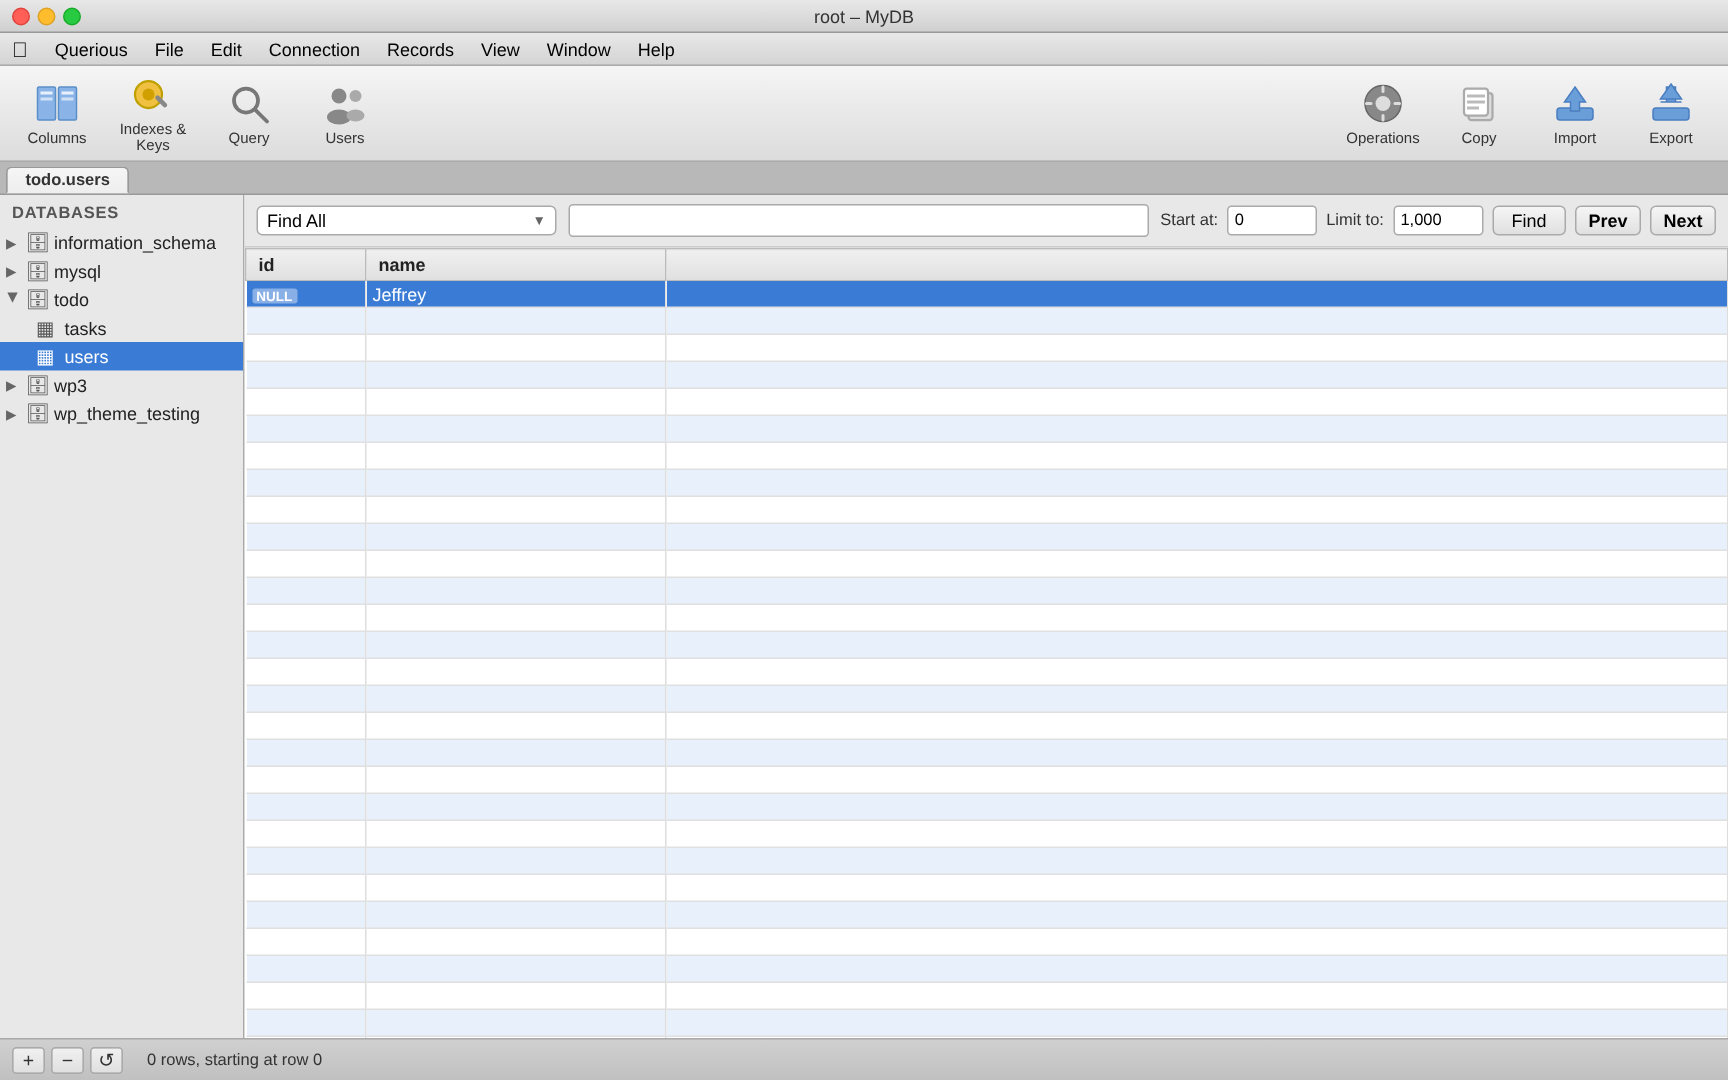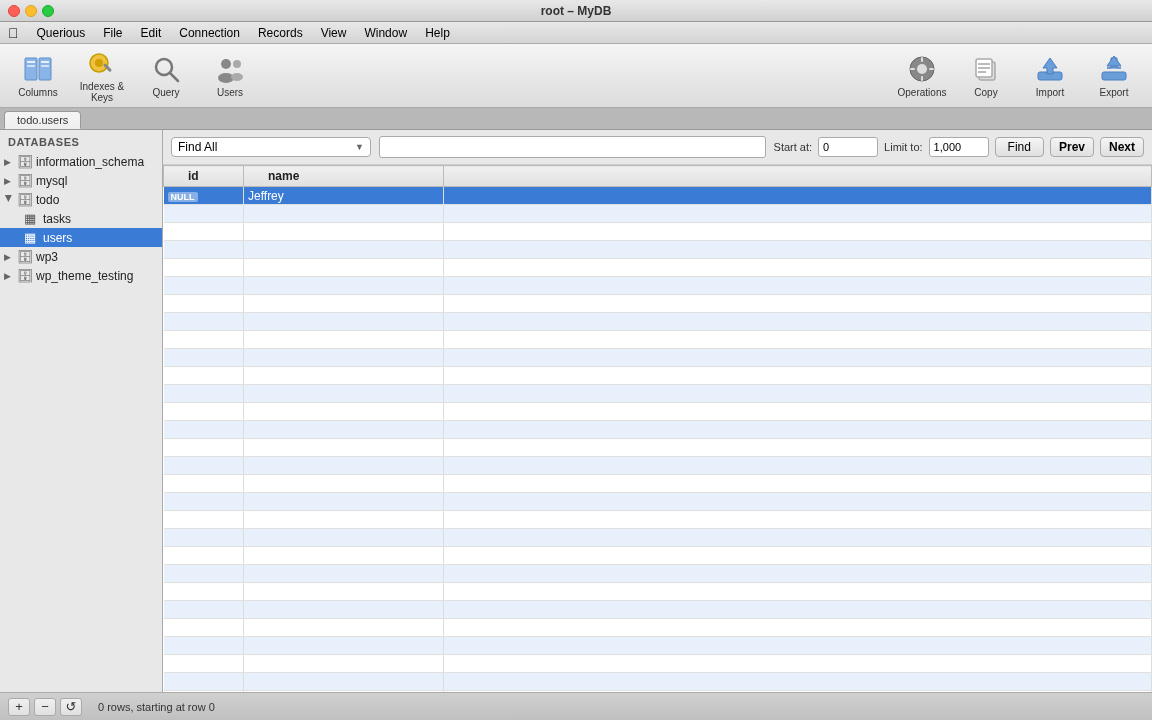--- a/index.html
+++ b/index.html
@@ -20,21 +20,21 @@
       height: 22px;
       display: flex;
       align-items: center;
       justify-content: center;
       border-bottom: 1px solid #999;
       position: relative;
       flex-shrink: 0;
     }
     .title-bar-title {
       font-size: 12px;
-      font-weight: bold;
+      font-weight: normal;
       color: #333;
     }
     .traffic-lights {
       position: absolute;
       left: 8px;
       display: flex;
       gap: 5px;
       align-items: center;
     }
     .traffic-light {
@@ -126,21 +126,21 @@
       border-bottom: none;
       border-radius: 4px 4px 0 0;
       padding: 2px 12px;
       font-size: 11px;
       cursor: pointer;
       color: #333;
     }
     .tab.active {
       background: linear-gradient(to bottom, #f5f5f5, #eeeeee);
       border-bottom: 1px solid #eee;
-      font-weight: normal;
+      font-weight: bold;
     }
 
     
     .main {
       display: flex;
       flex: 1;
       overflow: hidden;
     }
 
     
@@ -256,21 +256,21 @@
       background: white;
     }
     table {
       width: 100%;
       border-collapse: collapse;
       table-layout: fixed;
     }
     thead th {
       background: linear-gradient(to bottom, #f0f0f0, #e0e0e0);
       border: 1px solid #bbb;
-      padding: 3px 24px;
+      padding: 3px 8px;
       font-size: 12px;
       font-weight: bold;
       color: #222;
       text-align: left;
       position: sticky;
       top: 0;
     }
     .col-id { width: 80px; }
     .col-name { width: 200px; }
     tbody tr {

